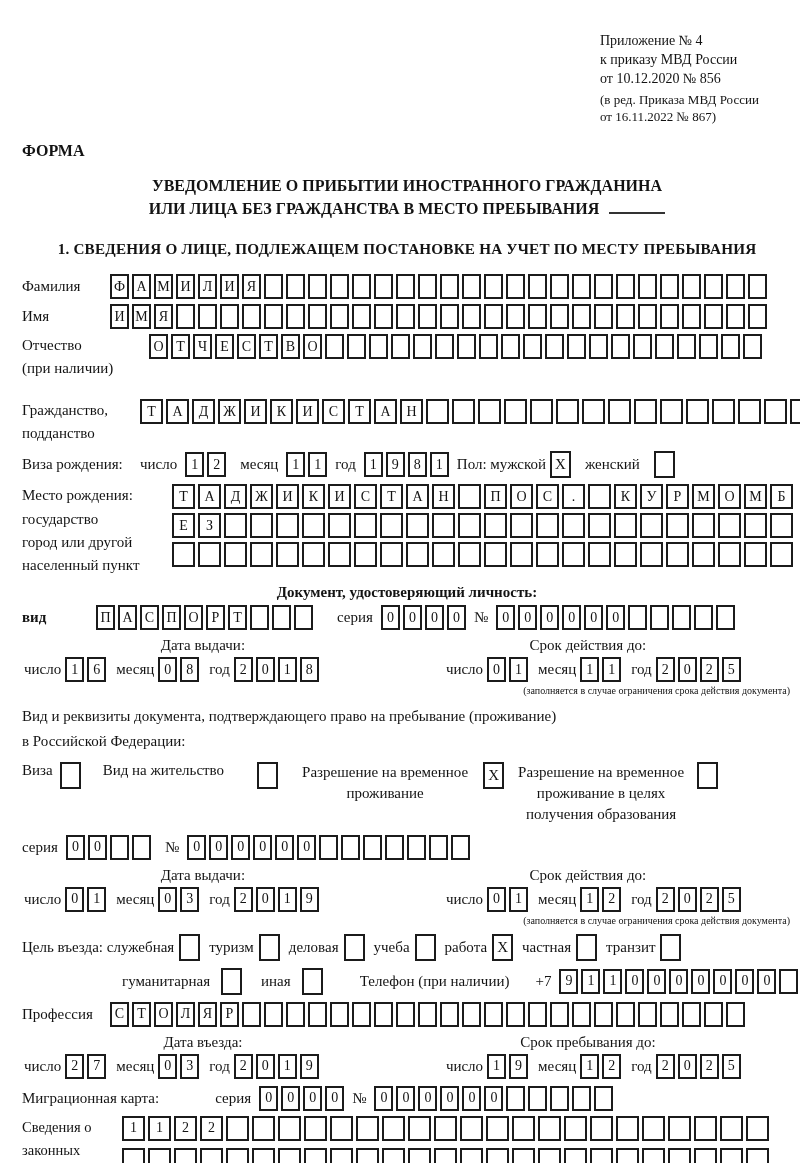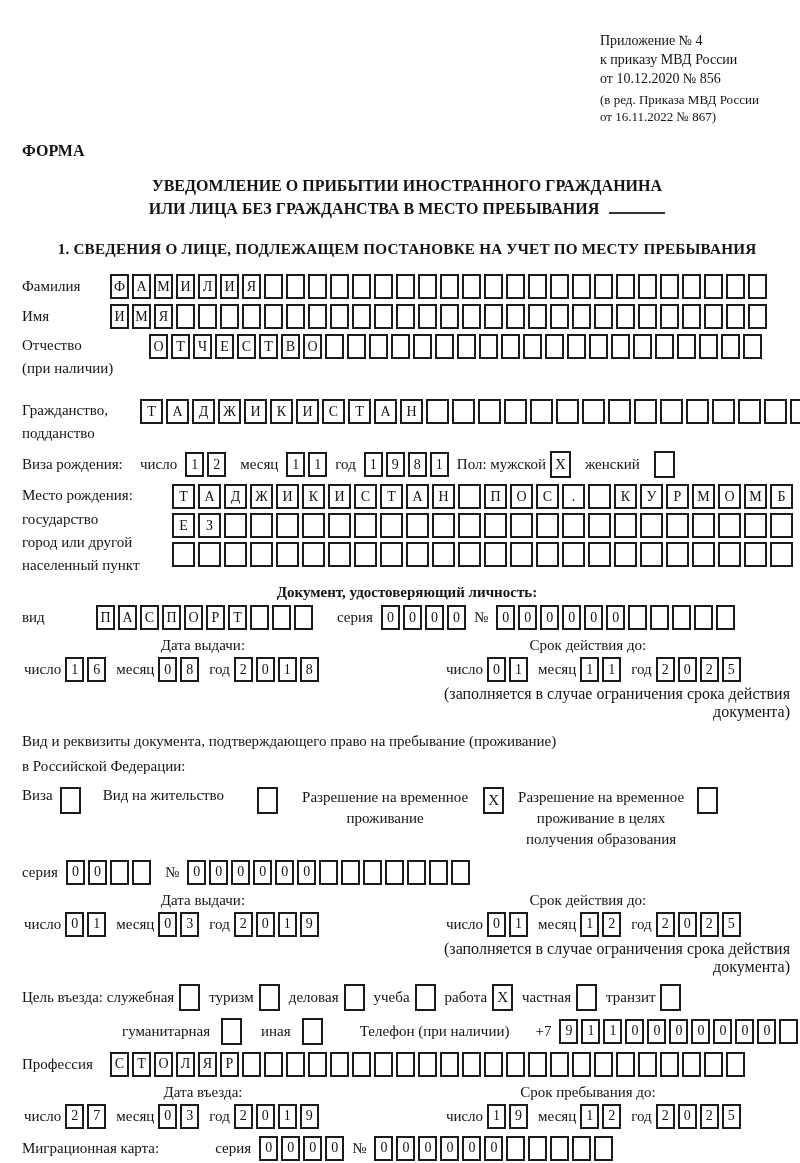--- a/index.html
+++ b/index.html
@@ -33,21 +33,21 @@
     display:flex; align-items:center; justify-content:center;
     font-size:14px; background:#fff;
   }
   .cell.wide { width:23px; }
   .cell.cb { width:21px; height:27px; font-size:15px; }
 
   .w-surname { width:88px; }
   .w-patro   { width:127px; }
   .w-citiz   { width:110px; }
   .w-bdate   { width:118px; }
-  .w-vid     { width:74px; }
+  .w-vid     { width:74px;font-weight:bold; }
 
   .gap-s { margin-left:8px; }  .gap-m { margin-left:14px; } .gap-l { margin-left:24px; }
 
   
   .block { display:flex; align-items:flex-start; margin-top:6px; }
   .block-labels { flex:0 0 auto; line-height:1.55; }
   .block-grids { display:flex; flex-direction:column; gap:4px; }
   .bp-labels { width:150px; font-size:15px; }
   .rep-labels { width:100px; font-size:14.5px; line-height:1.6; }
   .rep-grids { gap:7px; }
@@ -57,21 +57,21 @@
   
   .dates { display:flex; margin-top:7px; }
   .dates .col-l { width:47%; }
   .dates .col-r { width:53%; }
   .dates-heading { text-align:center; font-size:15px; margin-bottom:3px; }
   .date-fields { display:flex; align-items:center; }
   .date-fields .dlabel { margin-right:4px; }
   .date-fields .boxes { margin-right:10px; }
   .indent-16 { padding-left:2px; }
   .indent-60 { padding-left:62px; }
-  .note { font-size:16px; text-align:right; margin-top:3px; padding-right:2px; }
+  .note { font-size:10px; text-align:right; margin-top:3px; padding-right:2px; }
 
   
   .visa-row { display:flex; align-items:flex-start; margin-top:8px; }
   .opt { display:flex; align-items:flex-start; gap:7px; }
   .opt-label.center { text-align:center; line-height:1.4; }
 
   
   .purpose-row { display:flex; align-items:center; margin-top:8px; flex-wrap:nowrap; }
   .purpose-row .opt { align-items:center; gap:5px; margin-right:9px; }
 </style>

